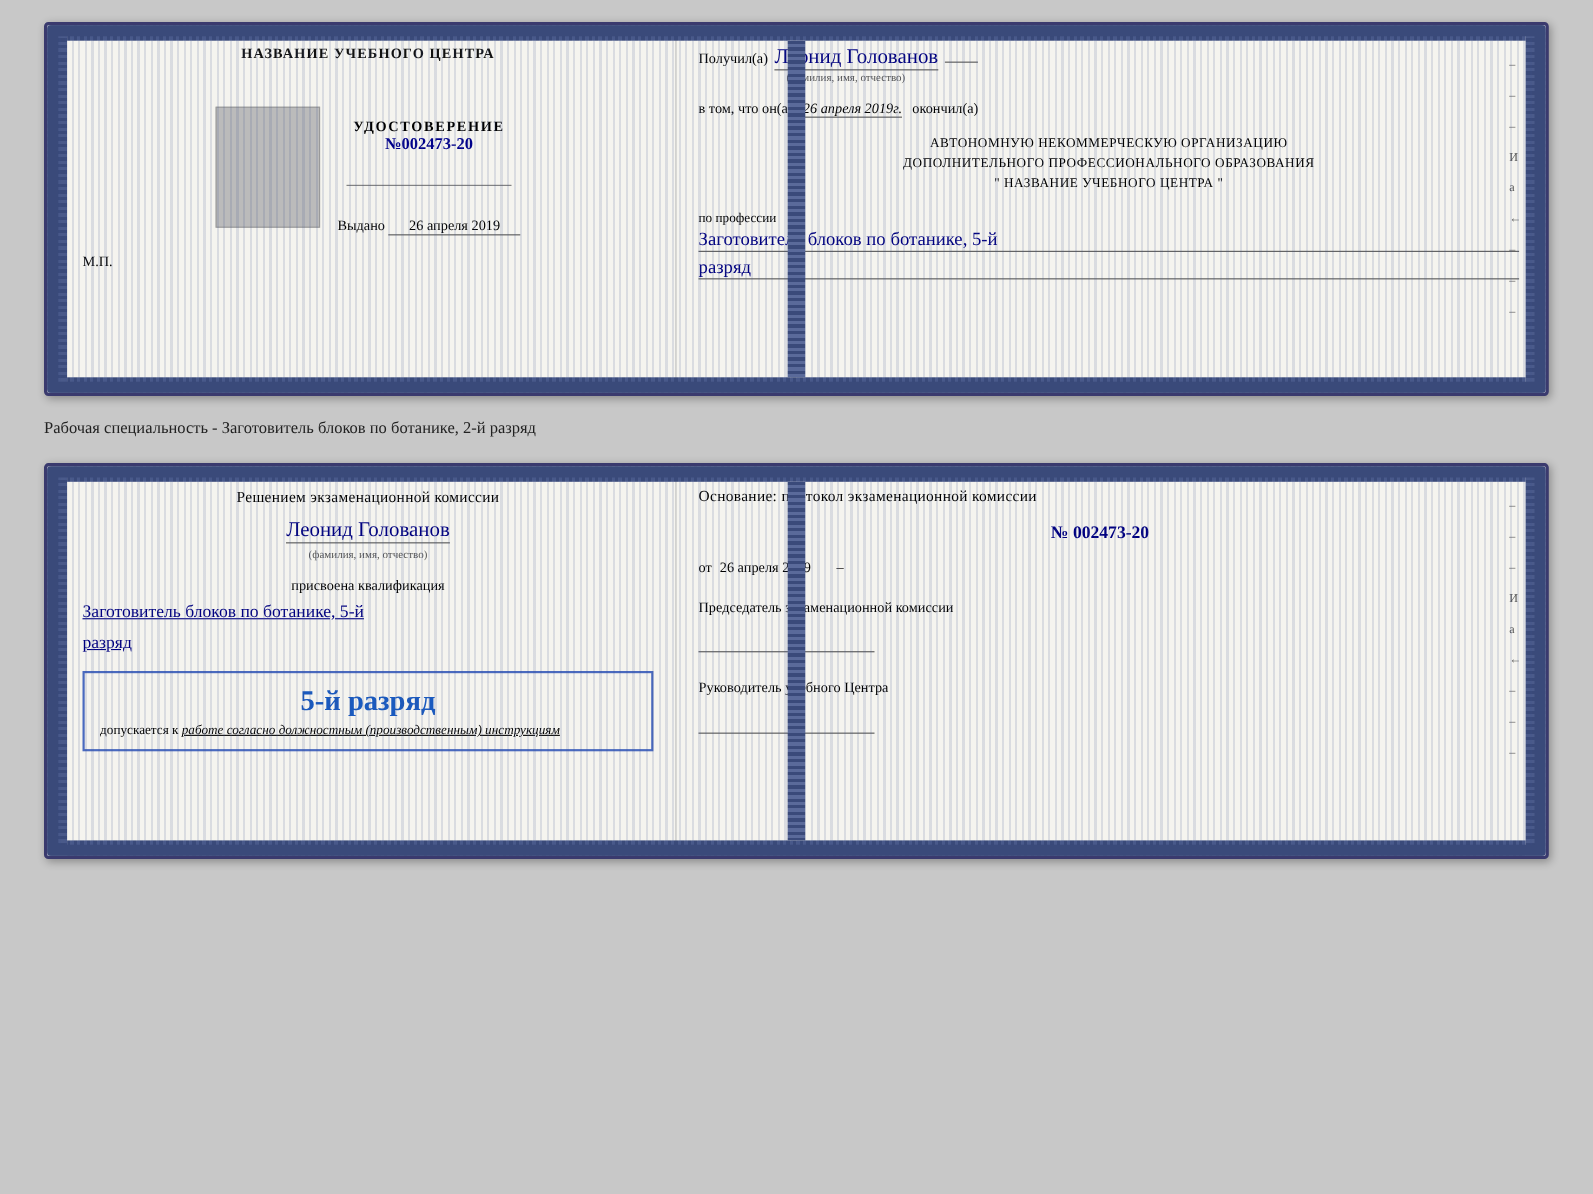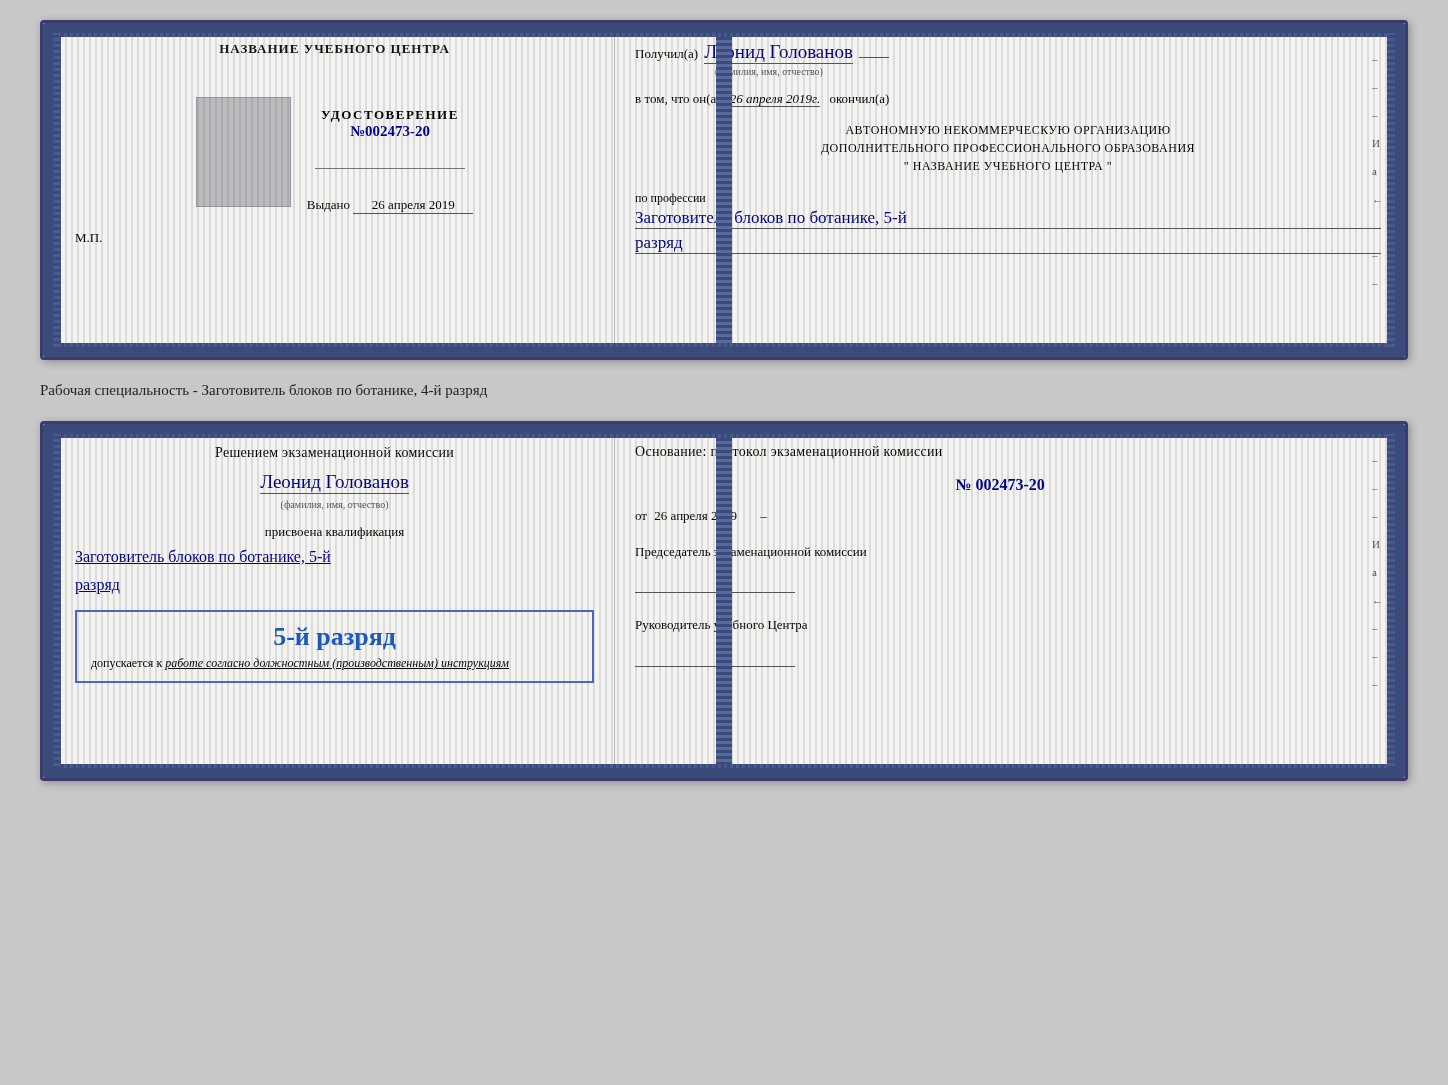--- a/index.html
+++ b/index.html
@@ -204,21 +204,21 @@
     <div style="margin-top:6px;">
       <div style="font-size:12px;">по профессии</div>
       <div style="font-family:Georgia,serif; font-size:17px; color:#000080; border-bottom:1px solid #555; display:block; margin-top:2px;">Заготовитель блоков по ботанике, 5-й</div>
       <div style="font-family:Georgia,serif; font-size:17px; color:#000080; border-bottom:1px solid #555; display:block; margin-top:4px;">разряд</div>
     </div>
   </div>
 
   <div class="doc-binding right"></div>
 </div>
 
-<div class="specialty-label">Рабочая специальность - Заготовитель блоков по ботанике, 4-й разряд</div>
+<div class="specialty-label">Рабочая специальность - Заготовитель блоков по ботанике, 2-й разряд</div>
 
 <div class="document-card" style="min-height:360px;">
   <div class="doc-binding left"></div>
   <div class="doc-binding-top"></div>
   <div class="doc-binding-bottom"></div>
   <div class="center-binding"></div>
 
   <div style="width:42%; padding: 18px 20px 14px 32px; display:flex; flex-direction:column; gap:8px; border-right:1px solid #bbb;">
     <div style="font-size:14px; text-align:center; line-height:1.5; letter-spacing:0.3px;">Решением экзаменационной комиссии</div>
 

